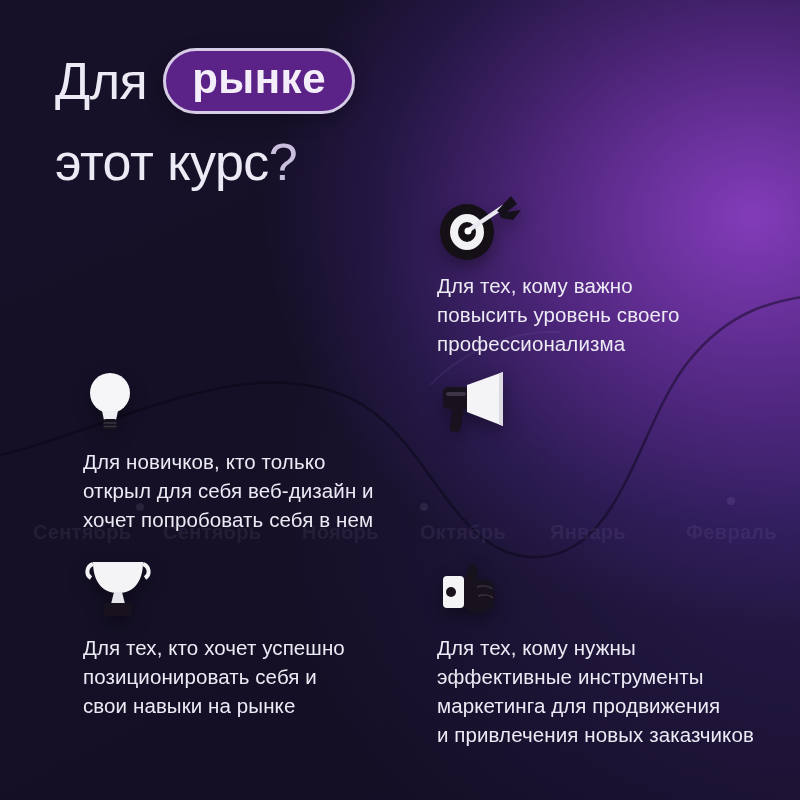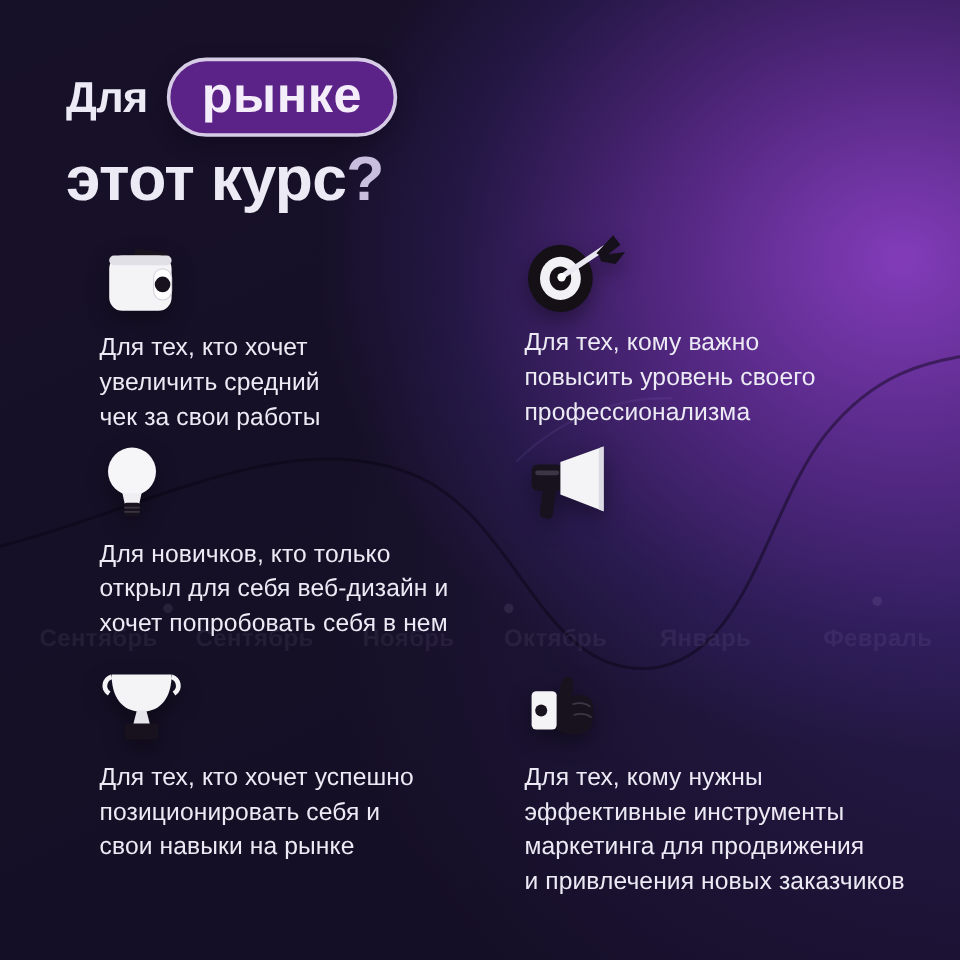--- a/index.html
+++ b/index.html
@@ -16,29 +16,29 @@
   .months{position:absolute;top:521px;left:0;width:800px;height:30px;}
   .month{
     position:absolute;top:0;font-size:20px;font-weight:700;
     color:rgba(205,190,238,0.08);letter-spacing:.3px;white-space:nowrap;
   }
   .m0{left:33px}.m1{left:163px}.m2{left:302px}.m3{left:420px}.m4{left:550px}.m5{left:686px}
   
   .title{position:absolute;left:55px;top:48px;z-index:2;}
   .title-line1{display:flex;align-items:center;gap:16px;}
   .title-word{
-    font-size:36px;font-weight:700;color:#eceaf4;letter-spacing:-0.5px;line-height:1.05;
+    font-size:52px;font-weight:400;color:#eceaf4;letter-spacing:-0.5px;line-height:1.05;
   }
   .badge{
     display:inline-flex;align-items:center;justify-content:center;
     background:#5b2287;border:3px solid #d7cce6;border-radius:999px;
     padding:4px 26px 8px 26px;color:#f3eefa;font-size:42px;font-weight:700;
     letter-spacing:.5px;box-shadow:0 6px 18px rgba(0,0,0,.25);
   }
-  .title-line2{margin-top:6px;font-size:52px;font-weight:700;color:#eceaf4;letter-spacing:-0.5px;}
+  .title-line2{margin-top:18px;font-size:52px;font-weight:400;color:#eceaf4;letter-spacing:-0.5px;}
   .qmark{color:#c9bedd;}
   
   .cell{position:absolute;z-index:2;}
   .c0{left:83px;top:198px;width:300px;}
   .c1{left:437px;top:194px;width:335px;}
   .c2{left:83px;top:370px;width:345px;}
   .c3{left:437px;top:370px;width:340px;}
   .c4{left:83px;top:556px;width:330px;}
   .c5{left:437px;top:556px;width:350px;}
   .icon-wrap{height:70px;margin-bottom:7px;}
@@ -74,34 +74,20 @@
   <div class="title">
     <div class="title-line1">
       <span class="title-word">Для</span>
       <span class="badge">рынке</span>
     </div>
     <div class="title-line2">
       <span>этот курс</span><span class="qmark">?</span>
     </div>
   </div>
 
-  <div class="cell c0">
-    <div class="icon-wrap">
-      <svg width="72" height="70" viewBox="0 0 72 70">
-        <path d="M30 9 L57 13 L47 24 L27 19 Z" fill="#1a141f"></path>
-        <rect x="8" y="15" width="52" height="46" rx="11" fill="#f4f3f6"></rect>
-        <rect x="8" y="15" width="52" height="8" rx="4" fill="#e2e0e7"></rect>
-        <rect x="45" y="26" width="15" height="26" rx="7.5" fill="#ffffff" stroke="#d8d5de" stroke-width="1"></rect>
-        <circle cx="52.5" cy="39" r="6.5" fill="#17121d"></circle>
-      </svg>
-    </div>
-    <p>Для тех, кто хочет
-увеличить средний
-чек за свои работы</p>
-  </div>
 
   <div class="cell c2">
     <div class="icon-wrap">
       <svg width="72" height="70" viewBox="0 0 72 70">
         <circle cx="27" cy="23" r="20" fill="#f6f5f8"></circle>
         <path d="M19 41 L35 41 L33 50 L21 50 Z" fill="#efeef2"></path>
         <rect x="20.5" y="49" width="13" height="11" rx="2" fill="#17121d"></rect>
         <line x1="20.5" y1="53" x2="33.5" y2="53" stroke="#3a3442" stroke-width="1.5"></line>
         <line x1="20.5" y1="56.5" x2="33.5" y2="56.5" stroke="#3a3442" stroke-width="1.5"></line>
       </svg>

